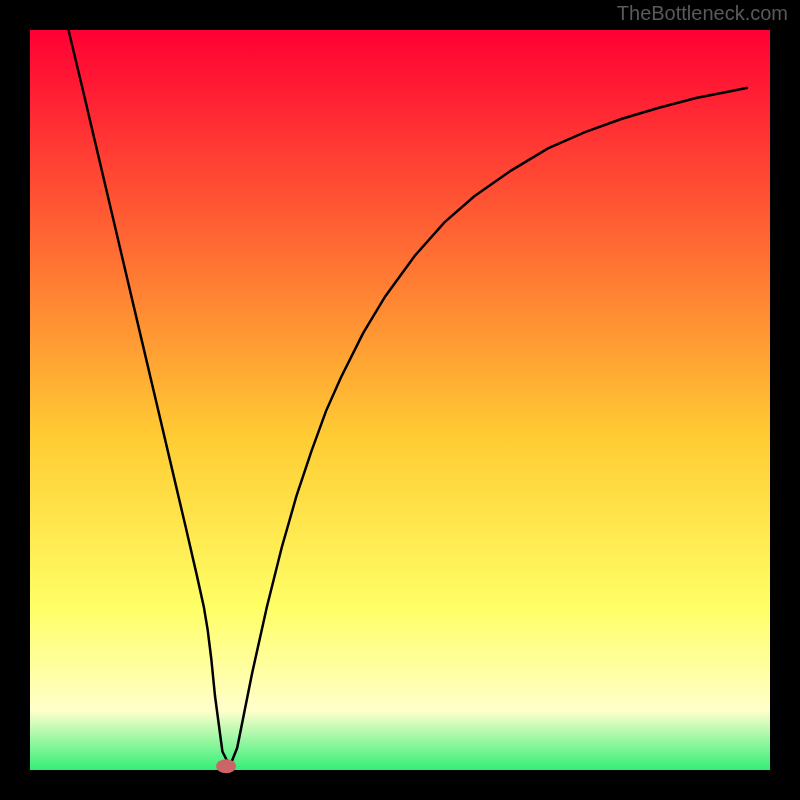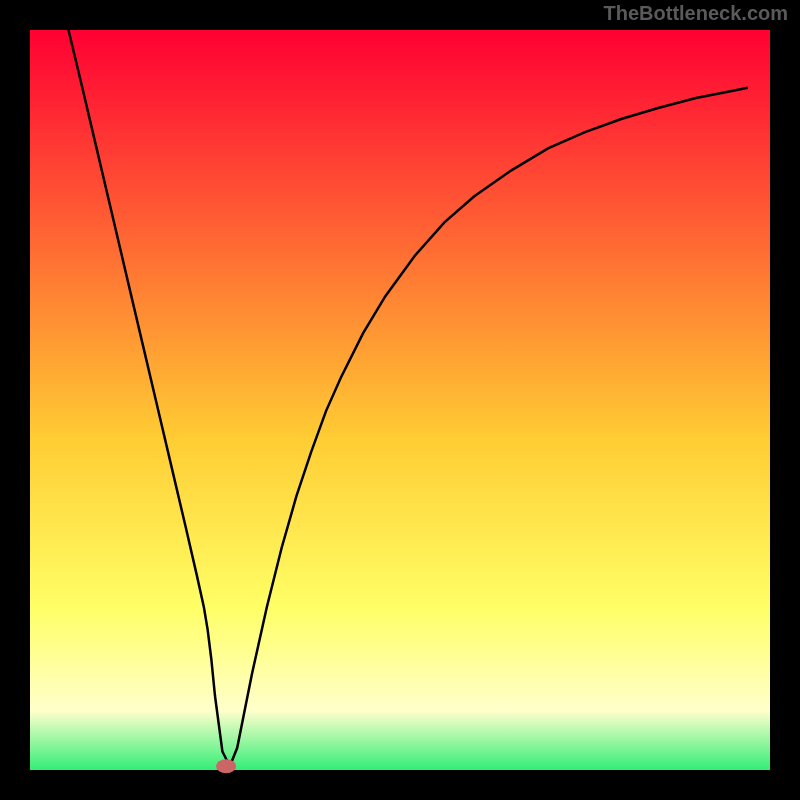--- a/index.html
+++ b/index.html
@@ -14,21 +14,20 @@
     height: 800px;
   }
   .attribution {
     position: absolute;
     top: 2px;
     right: 12px;
     color: #5a5a5a;
     font-size: 20px;
     font-family: Arial, sans-serif;
     z-index: 10;
-    font-weight: bold;
   }
   svg {
     display: block;
   }
 </style>
 </head>
 <body>
 
 <div class="chart-container">
   <div class="attribution">TheBottleneck.com</div>

